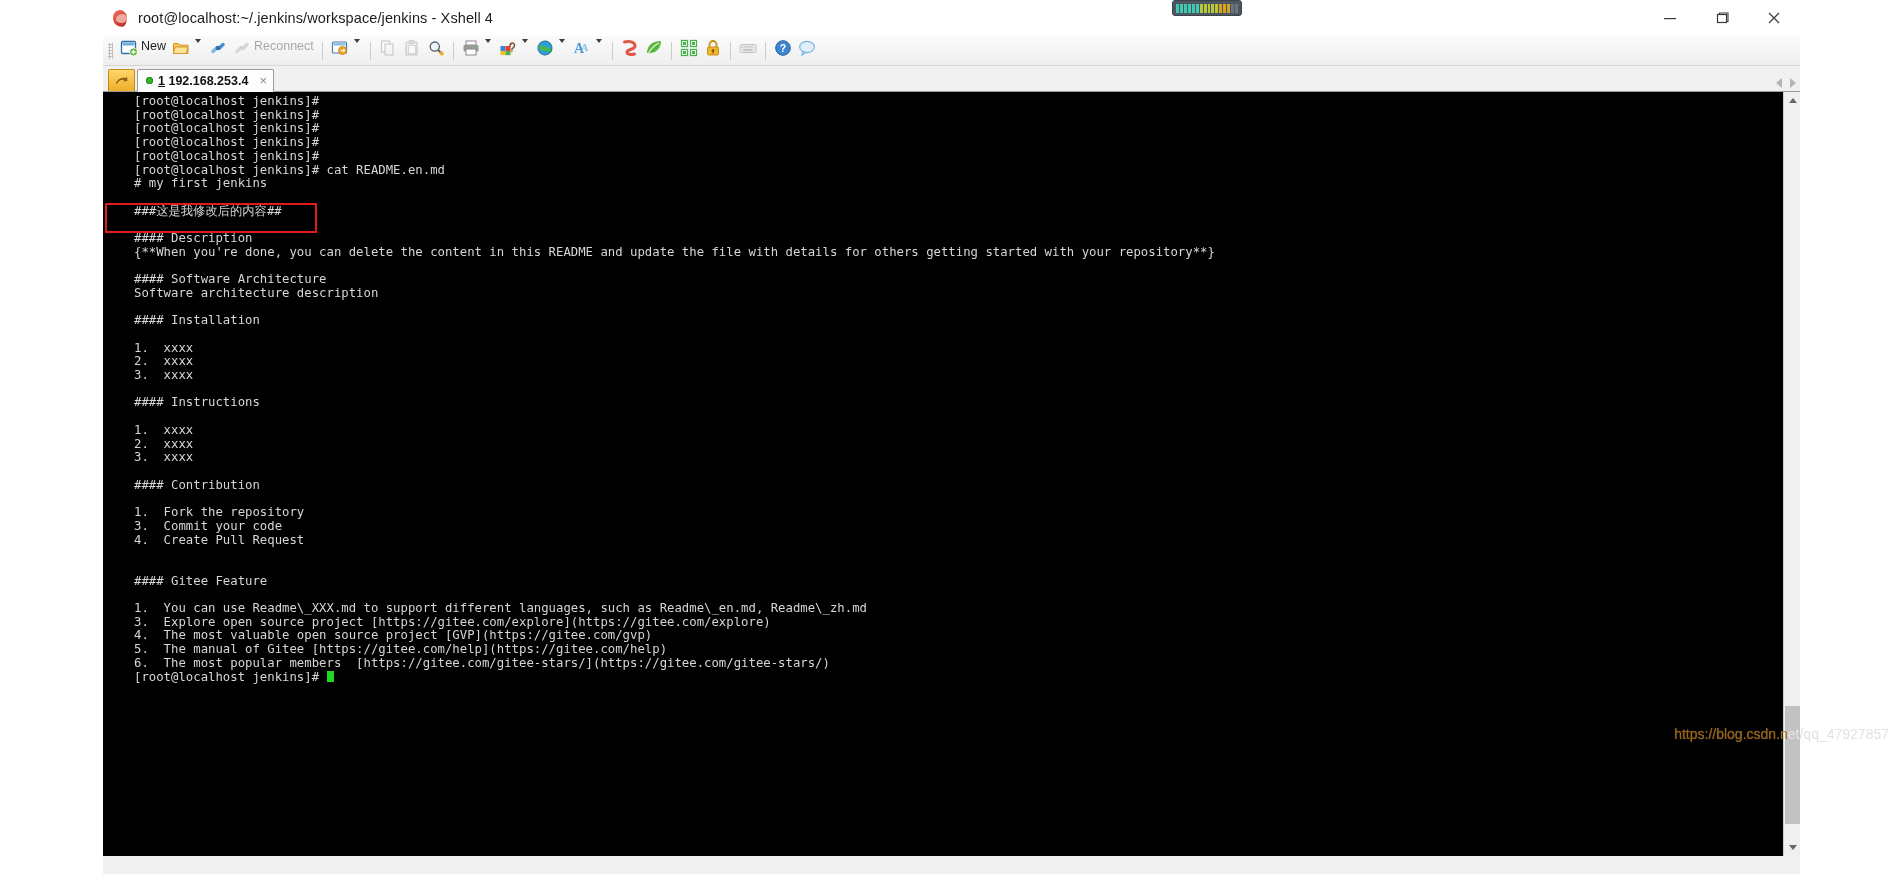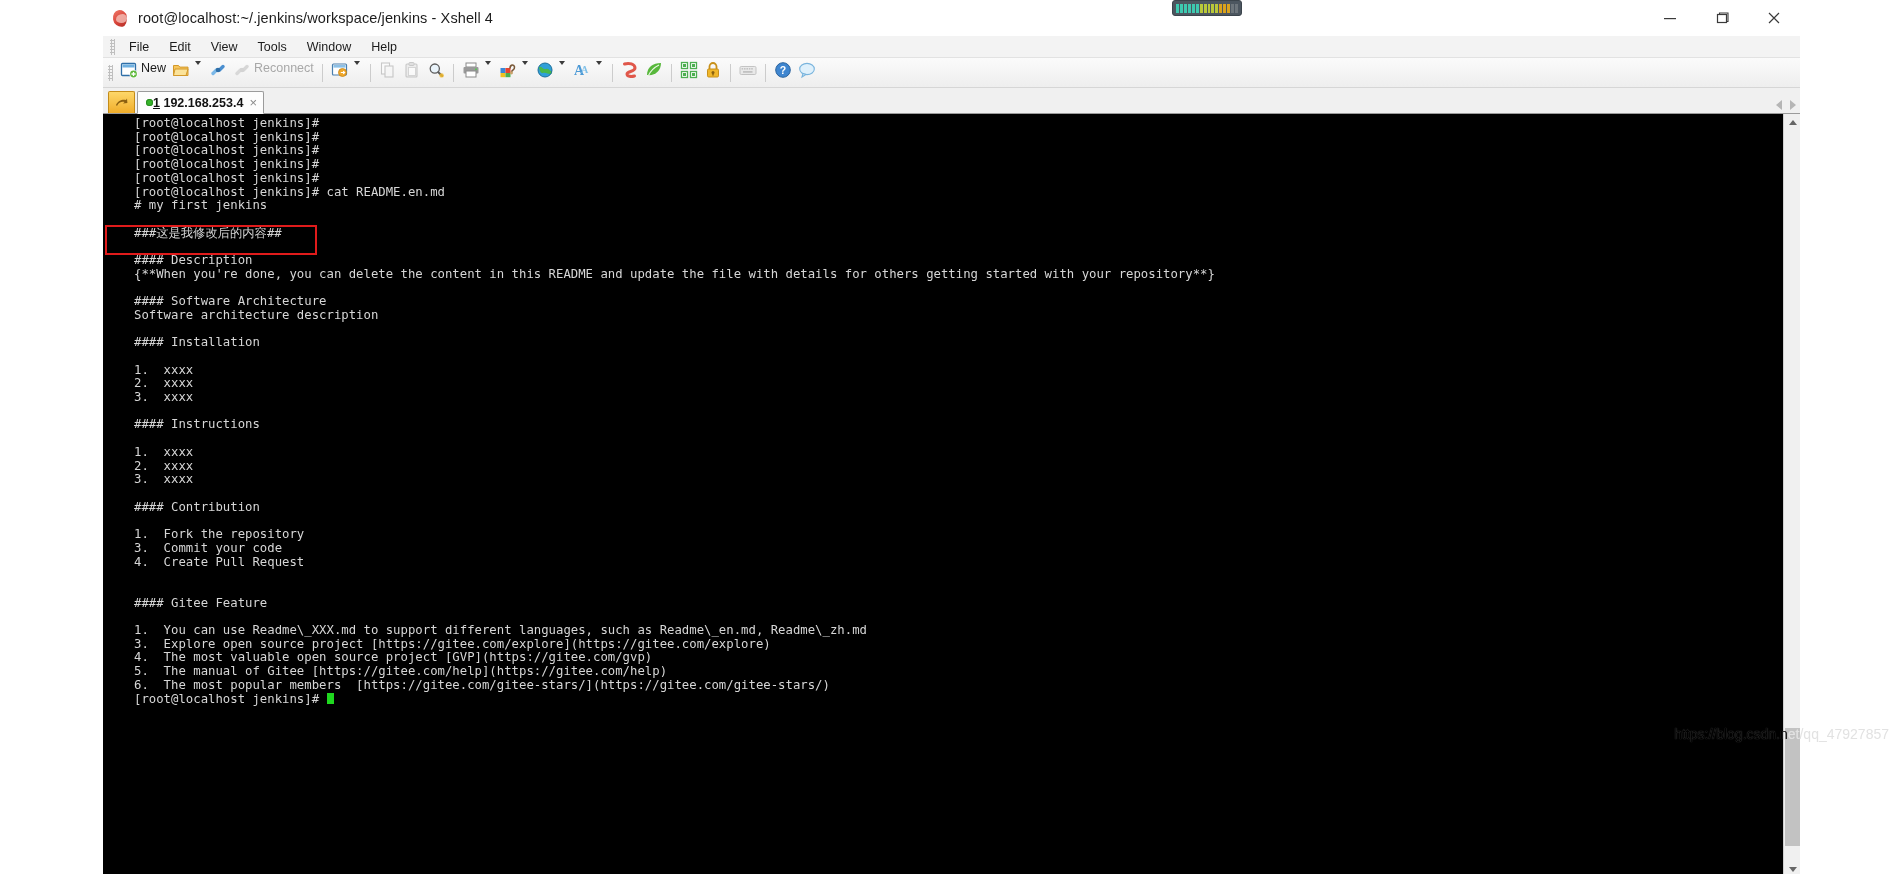--- a/index.html
+++ b/index.html
@@ -178,20 +178,21 @@
     margin-right: 2px;
   }
   .tab {
     height: 23px;
     background: #fdfdfd;
     border: 1px solid #9b9b9b;
     border-bottom: 1px solid #fdfdfd;
     border-radius: 2px 2px 0 0;
     display: flex; align-items: center;
     padding: 0 6px 0 8px;
+    gap: 5px;
     margin-bottom: -1px;
   }
   .tab-dot {
     width: 7px; height: 7px;
     border-radius: 50%;
     background: #35b42a;
     box-shadow: 0 0 0 1px #2a8c21 inset;
   }
   .tab-label { font-size: 12.5px; color: #121212; white-space: nowrap; font-weight: 600; }
   .tab-label .num { text-decoration: underline; }
@@ -284,21 +285,21 @@
   .watermark {
     position: absolute;
     right: 2px; bottom: 4px;
     font-size: 14px;
     color: #e2e2e2;
     font-family: "Liberation Sans", sans-serif;
     white-space: nowrap;
     z-index: 60;
     text-shadow: 0 0 1px rgba(255,255,255,.4);
   }
-  .watermark .dark { color: #000000; }
+  .watermark .dark { color: #a16207; }
 </style>
 </head>
 <body>
 
 <div id="root">
 
   <div class="gutter-left"></div>
   <div class="gutter-right"></div>
 
   <div class="window">
@@ -342,29 +343,20 @@
           </svg>
         </div>
         <div class="win-btn close">
           <svg class="ico" viewBox="0 0 18 18">
             <path d="M4 4 L14 14 M14 4 L4 14" stroke="currentColor" stroke-width="1.2" fill="none"></path>
           </svg>
         </div>
       </div>
     </div>
 
-    <div class="menubar">
-      <div class="grip"></div>
-      <div class="menu-item">File</div>
-      <div class="menu-item">Edit</div>
-      <div class="menu-item">View</div>
-      <div class="menu-item">Tools</div>
-      <div class="menu-item">Window</div>
-      <div class="menu-item">Help</div>
-    </div>
 
     <div class="toolbar">
       <div class="grip"></div>
 
       <div class="tb">
         <svg class="ico" viewBox="0 0 18 18">
           <rect x="1.5" y="2.5" width="14" height="12" rx="1" fill="#fff" stroke="#2f6fa8" stroke-width="1.3"></rect>
           <rect x="2.5" y="3.5" width="12" height="3" fill="#6fb0e0"></rect>
           <circle cx="13.5" cy="13" r="4" fill="#fff"></circle>
           <circle cx="13.5" cy="13" r="3.4" fill="#5fb93c"></circle>

